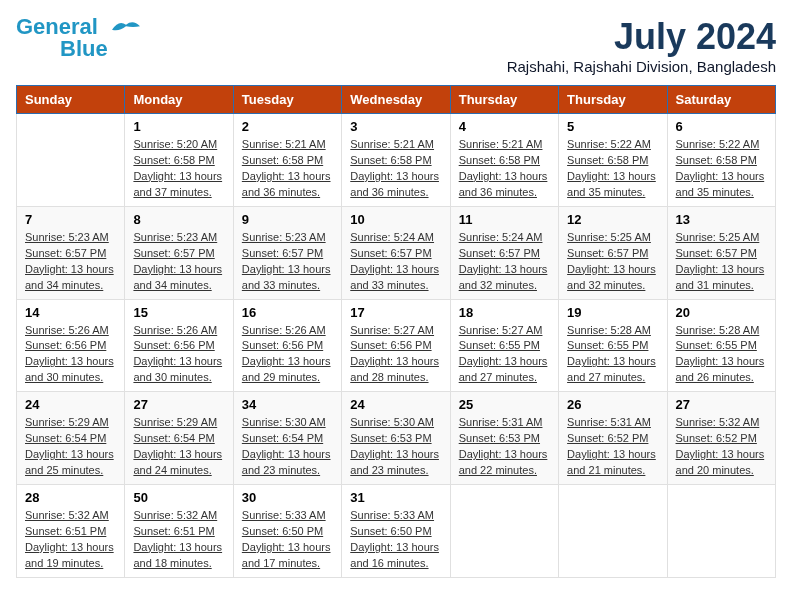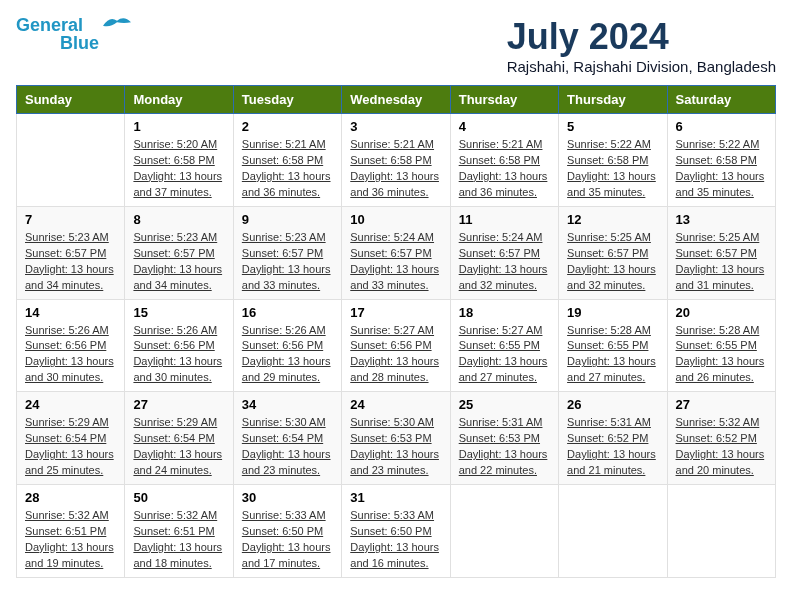--- a/index.html
+++ b/index.html
@@ -15,52 +15,53 @@
       justify-content: space-between;
       align-items: flex-start;
       margin-bottom: 10px;
     }
     .logo {
       display: flex;
       flex-direction: column;
       align-items: flex-start;
     }
     .logo-text {
-      font-size: 18px;
+      font-size: 22px;
       font-weight: bold;
       color: #1a3a5c;
       line-height: 1;
     }
     .logo-text span {
       color: #2196c4;
     }
     .logo-bird {
       width: 28px;
       height: 18px;
       margin-left: 48px;
       margin-top: -4px;
     }
     .title-section {
+      text-align: right;
     }
     .month-year {
       font-size: 36px;
       font-weight: bold;
       color: #1a3a5c;
     }
     .location {
       font-size: 15px;
       color: #0f172a;
     }
     table {
       width: 100%;
       border-collapse: collapse;
       font-size: 11px;
     }
     thead tr {
-      background-color: #4d7c0f;
+      background-color: #c2410c;
       color: #fff;
     }
     thead th {
       padding: 6px 8px;
       text-align: left;
       font-size: 13px;
       font-weight: bold;
       border: 1px solid #2b6cb0;
     }
     tbody tr {

